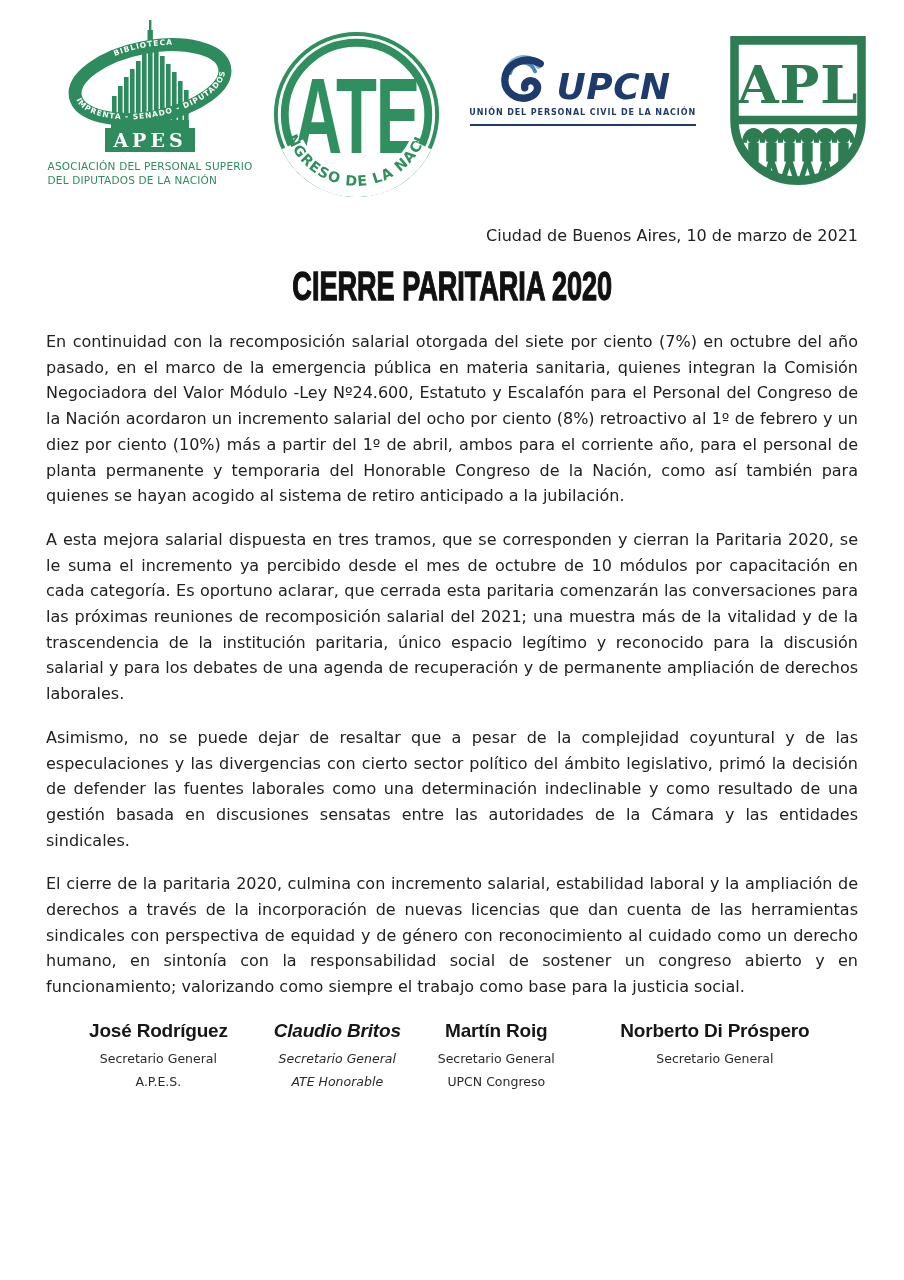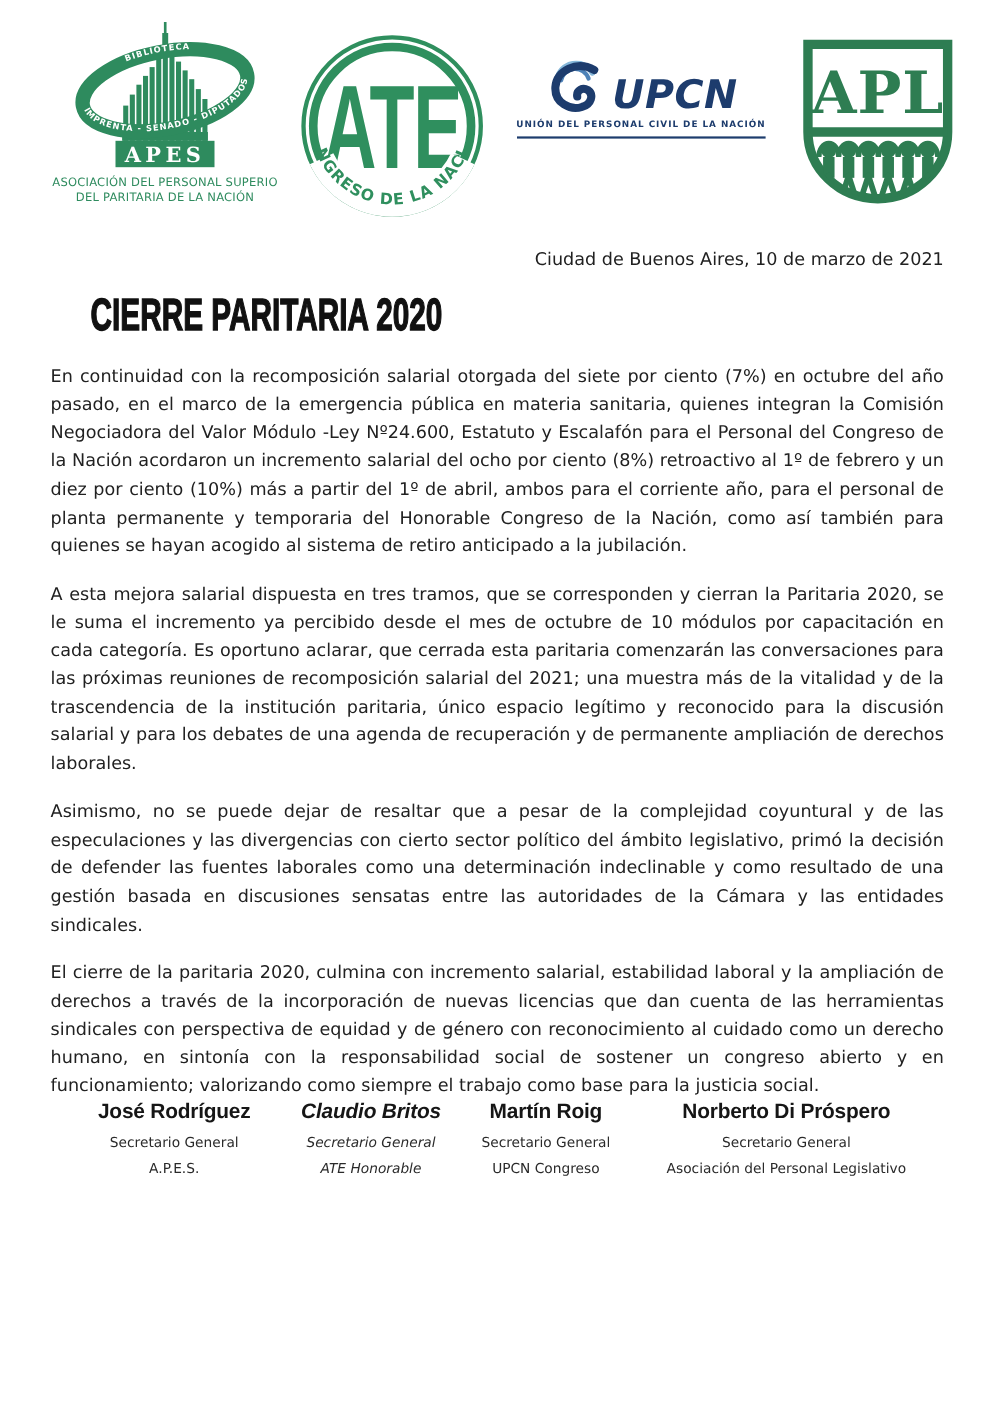--- a/index.html
+++ b/index.html
@@ -15,49 +15,49 @@
   
   .logos{display:flex;justify-content:space-between;align-items:flex-start;
          padding:15px 30px 0 55px;height:200px;}
   .logo{display:flex;flex-direction:column;align-items:center;}
   .logo-apes{width:190px;margin-top:3px;}
   .logo-ate{width:172px;margin-top:14px;}
   .logo-upcn{width:226px;margin-top:40px;justify-content:center;}
   .logo-apl{width:152px;margin-top:14px;}
 
   .apes-caption{color:var(--apes-green);font-size:10.5px;line-height:1.32;
-                text-align:center;letter-spacing:.2px;margin-top:2px;white-space:nowrap;}
+                letter-spacing:.2px;margin-top:2px;white-space:nowrap;}
 
   .g-apes{fill:var(--apes-green);} .s-apes{stroke:var(--apes-green);}
   .g-ate{fill:var(--ate-green);}  .s-ate{stroke:var(--ate-green);}
   .g-apl{fill:var(--apl-green);}  .s-apl{stroke:var(--apl-green);}
 
   .upcn-row{display:flex;align-items:flex-end;justify-content:center;gap:6px;}
   .upcn-word{color:var(--upcn-navy);font-weight:bold;font-style:italic;
              font-size:36px;line-height:1;letter-spacing:.5px;}
   .upcn-sub{color:var(--upcn-navy);font-size:8px;font-weight:bold;letter-spacing:.9px;
             margin-top:3px;white-space:nowrap;}
   .upcn-rule{width:100%;border-top:2px solid var(--upcn-navy);margin:7px 0 8px;}
   .upcn-congreso{color:var(--upcn-navy);font-weight:bold;font-style:italic;
                  font-size:29px;line-height:1;letter-spacing:1.5px;}
 
   
   .dateline{margin-top:26px;padding:0 46px 0 33px;text-align:right;
             font-size:16px;line-height:1.25;color:var(--text);}
-  .title-wrap{margin-top:15px;height:50px;}
+  .title-wrap{text-align:center;margin-top:15px;height:50px;}
   .title{display:inline-block;font-family:"Liberation Sans",sans-serif;font-weight:700;
          font-size:41px;line-height:50px;color:var(--title);letter-spacing:0;
          transform:scale(.66,1);transform-origin:center;white-space:nowrap;
          -webkit-text-stroke:1.3px var(--title);}
   .content{padding:0 46px 0 46px;}
   .content p{margin:18px 0 0;font-size:16px;line-height:25.7px;
              text-align:justify;color:var(--text);}
 
   
-  .signatures{display:flex;padding:0 46px 0 63px;}
+  .signatures{display:flex;margin-top:20px;padding:0 46px 0 63px;}
   .sig{text-align:center;}
   .sig:nth-child(1){flex:0 0 24%;}
   .sig:nth-child(2){flex:0 0 21%;font-style:italic;}
   .sig:nth-child(3){flex:0 0 19%;text-align:center;}
   .sig:nth-child(4){flex:0 0 36%;}
   .sig .name{font-weight:bold;font-size:19px;line-height:1.2;color:#161616;
              font-family:"Liberation Sans",sans-serif;letter-spacing:-.2px;}
   .sig .role,.sig .org{font-size:12.5px;line-height:23px;color:#2a2a2a;}
   .sig .role{margin-top:4px;}
 </style>
@@ -100,21 +100,21 @@
           <text font-size="7.5" font-weight="bold" fill="#ffffff" letter-spacing="1">
             <textPath href="#apes-band-top" startOffset="50%" text-anchor="middle">BIBLIOTECA</textPath>
           </text>
         </g>
 
         <rect class="g-apes" x="50" y="110" width="90" height="24"></rect>
         <text x="95" y="129" text-anchor="middle" fill="#ffffff" font-family="DejaVu Serif, serif" font-weight="bold" font-size="19" letter-spacing="4">APES</text>
       </svg>
       <div class="apes-caption">
         <div>ASOCIACIÓN DEL PERSONAL SUPERIO</div>
-        <div>DEL PARITARIA DE LA NACIÓN</div>
+        <div>DEL DIPUTADOS DE LA NACIÓN</div>
       </div>
     </div>
 
     <div class="logo logo-ate">
       <svg width="172" height="172" viewBox="0 0 175 175">
         <circle cx="87" cy="87" r="82" fill="#ffffff" class="s-ate" stroke-width="4"></circle>
         <circle cx="87" cy="87" r="73" fill="none" class="s-ate" stroke-width="8"></circle>
         <text transform="translate(87,126) scale(0.62,1)" text-anchor="middle" class="g-ate" font-family="Liberation Sans, sans-serif" font-weight="bold" font-size="110" letter-spacing="-2">ATE</text>
         <path d="M 21.7,117.4 A 72,72 0 0 0 152.3,117.4" fill="none" stroke="#ffffff" stroke-width="24"></path>
         <path id="ate-arc" d="M 18,114 A 75,75 0 0 0 156,114" fill="none"></path>
@@ -205,17 +205,16 @@
       <div class="org">ATE Honorable</div>
     </div>
     <div class="sig">
       <div class="name">Martín Roig</div>
       <div class="role">Secretario General</div>
       <div class="org">UPCN Congreso</div>
     </div>
     <div class="sig">
       <div class="name">Norberto Di Próspero</div>
       <div class="role">Secretario General</div>
-      <div class="org">Asociación del Personal Legislativo</div>
     </div>
   </footer>
 
 </div>
 
 </body></html>

